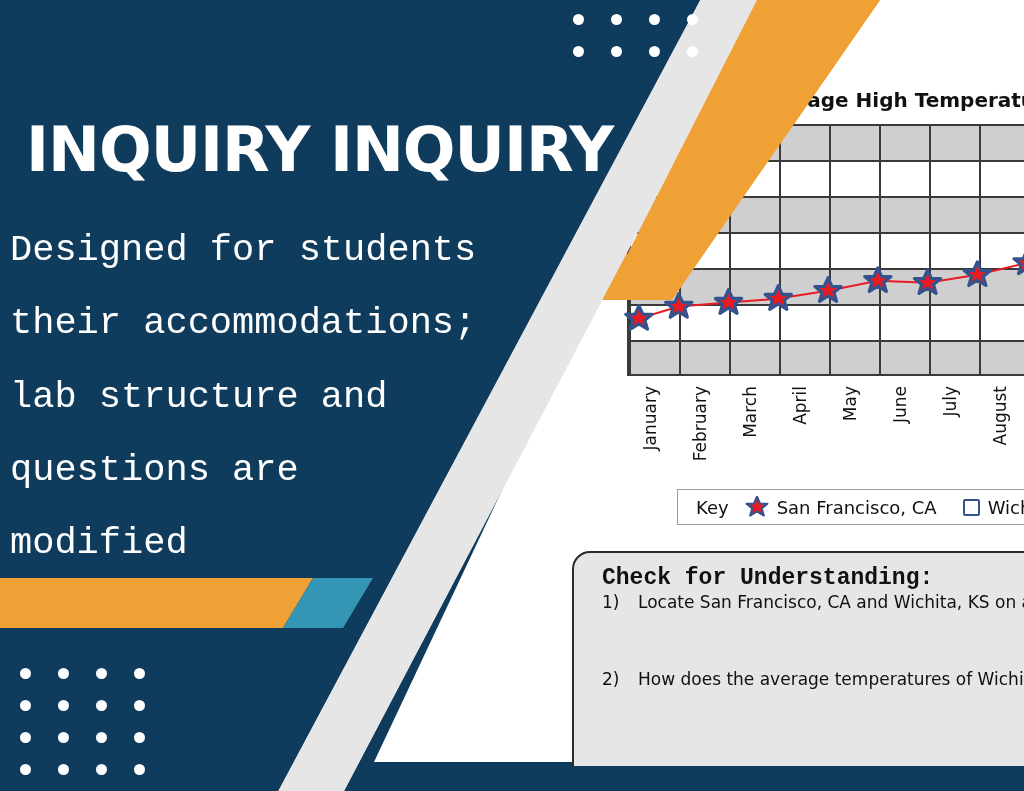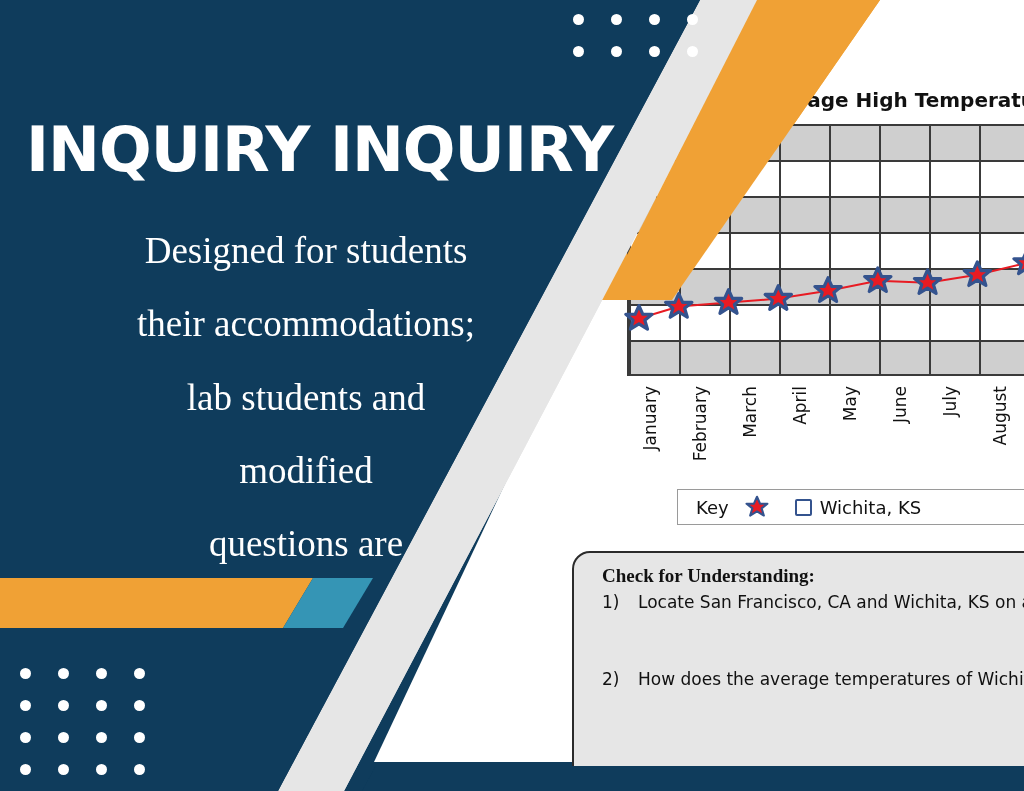--- a/index.html
+++ b/index.html
@@ -14,25 +14,24 @@
   .layer{position:absolute;top:0;left:0;width:1024px;height:791px;}
 
   
   .headline{
     position:absolute;left:26px;top:118px;width:660px;
     color:#ffffff;font-weight:bold;font-size:62px;line-height:1.02;
     letter-spacing:-1px;
     font-family:"DejaVu Sans", sans-serif;
   }
   .subcopy{
-    position:absolute;left:26px;top:214px;width:560px;
+    position:absolute;left:10px;top:214px;width:560px;
     color:#ffffff;font-size:37px;line-height:1.98;
-    font-family:Liberation Serif, serif;
+    font-family:Liberation Mono, monospace;
     font-weight:400;
-    text-align:center;
   }
   .subcopy div{white-space:nowrap;}
 
   
   .dots{position:absolute;display:grid;}
   .dot{width:11px;height:11px;border-radius:50%;background:#ffffff;}
   #dots-top{left:573px;top:14px;grid-template-columns:repeat(4,38px);grid-auto-rows:32px;}
   #dots-bottom{left:20px;top:668px;grid-template-columns:repeat(4,38px);grid-auto-rows:32px;}
 
   
@@ -74,21 +73,21 @@
   .key-item{display:flex;align-items:center;gap:8px;margin-right:26px;font-family:"DejaVu Sans",sans-serif;font-size:18px;color:#111;white-space:nowrap;}
   .sq{width:17px;height:17px;border:2px solid #34538e;background:#fff;box-sizing:border-box;border-radius:2px;}
 
   .cfu{
     position:absolute;left:216px;top:551px;width:540px;height:260px;
     background:#e6e6e6;border:2px solid #2b2b2b;border-radius:18px;
     box-sizing:border-box;box-shadow:3px 3px 0 rgba(0,0,0,.20);
   }
   .cfu-title{
     position:absolute;left:28px;top:12px;
-    font-family:Liberation Serif, serif;font-weight:bold;font-size:19px;color:#111;white-space:nowrap;
+    font-family:Liberation Mono, monospace;font-weight:bold;font-size:23px;color:#111;white-space:nowrap;
   }
   .q{
     position:absolute;font-family:"DejaVu Sans", sans-serif;font-size:17px;color:#111;
     display:flex;gap:14px;white-space:nowrap;line-height:1.32;
   }
   .q-num{width:22px;flex:none;}
   #q1{left:28px;top:38px;}
   #q2{left:28px;top:115px;}
 
   
@@ -177,20 +176,21 @@
     <div class="month" style="left:584px;">July</div>
     <div class="month" style="left:634px;">August</div>
 
     <div class="key-box">
       <span class="key-label">Key</span>
 
       <span class="key-item">
         <svg width="24" height="24" viewBox="-14 -14 28 28">
           <polygon points="0,-12 3.6,-3.9 12.2,-3.9 5.4,1.6 8,10 0,5 -8,10 -5.4,1.6 -12.2,-3.9 -3.6,-3.9" fill="#E81B23" stroke="#34538E" stroke-width="2.4" stroke-linejoin="round"></polygon>
         </svg>
+        <span>San Francisco, CA</span>
       </span>
 
       <span class="key-item">
         <span class="sq"></span>
         <span>Wichita, KS</span>
       </span>
     </div>
 
     <div class="cfu">
       <div class="cfu-title">Check for Understanding:</div>
@@ -249,18 +249,18 @@
     <span class="dot"></span>
     <span class="dot"></span>
     <span class="dot"></span>
   </div>
 
   <div class="headline">INQUIRY INQUIRY</div>
 
   <div class="subcopy">
     <div>Designed for students</div>
     <div>their accommodations;</div>
-    <div>lab students and</div>
+    <div>lab structure and</div>
+    <div>questions are</div>
     <div>modified</div>
-    <div>questions are</div>
   </div>
 
 </div>
 
 </body></html>

